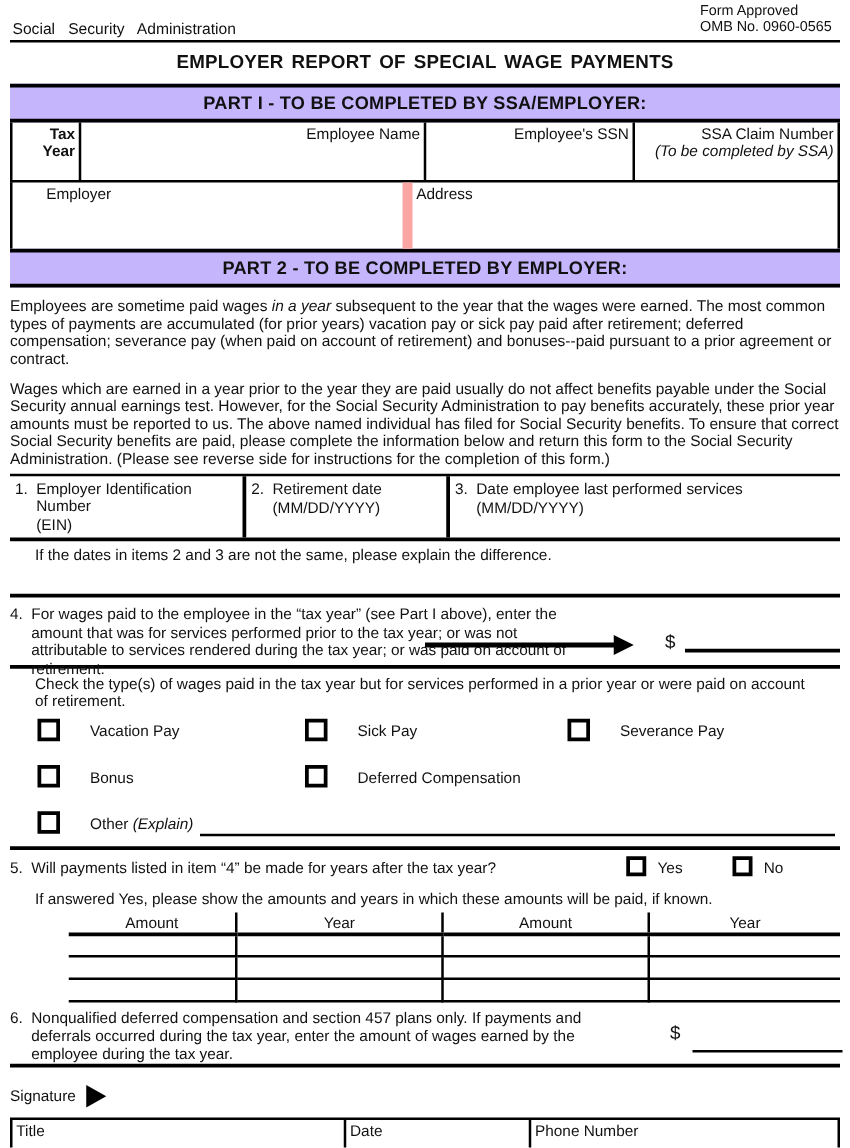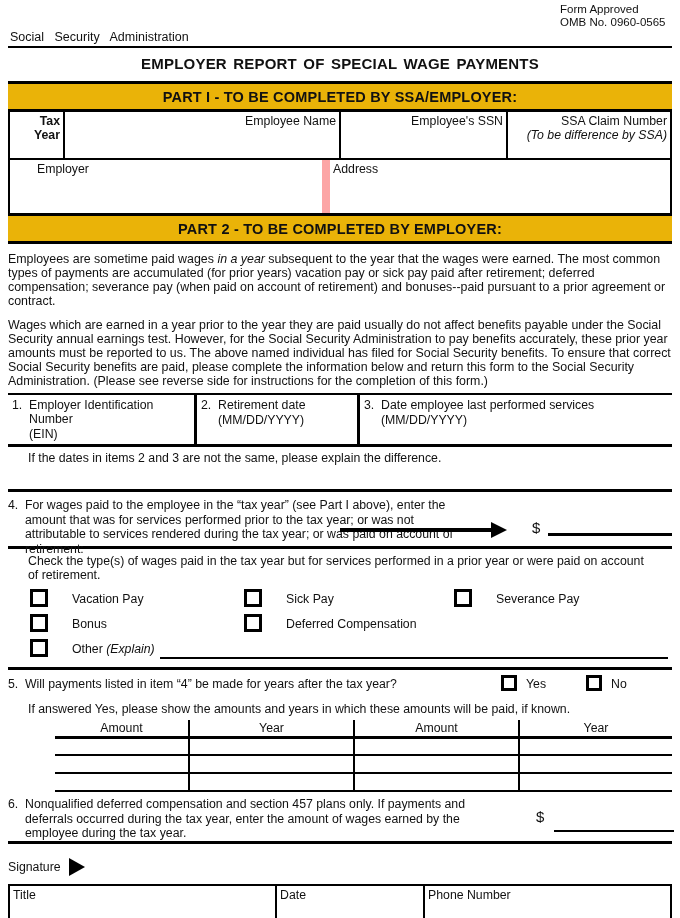--- a/index.html
+++ b/index.html
@@ -7,26 +7,26 @@
   body {
     width:680px; height:918px; overflow:hidden;
     font-family:"Liberation Sans","DejaVu Sans",sans-serif;
     color:#111; font-size:12.3px;
   }
   .page { width:680px; height:918px; padding:3px 8px 0 8px; position:relative; }
 
   
   .tophdr { display:flex; align-items:flex-end; }
   .agency { flex:1; border-bottom:2px solid #000; padding:4px 2px 2px 2px; word-spacing:7px; font-size:12.5px; }
-  .approved { width:112px; border-bottom:2px solid #000; padding-bottom:17px; font-size:11.5px; line-height:13px; }
+  .approved { width:112px; border-bottom:2px solid #000; padding-bottom:3px; font-size:11.5px; line-height:13px; }
 
   .title { text-align:center; font-weight:bold; font-size:15px; margin-top:7px; letter-spacing:.2px; word-spacing:2px; }
 
   .partbar {
-    margin-top:9px; background:#eab308; border-top:3px solid #000; border-bottom:3px solid #000;
+    margin-top:9px; background:#c4b5fd; border-top:3px solid #000; border-bottom:3px solid #000;
     text-align:center; font-weight:bold; font-size:14.5px; padding:5px 0 4px 0; letter-spacing:.2px;
   }
 
   
   .row1 { display:grid; grid-template-columns:55px 276px 167px 1fr; height:48px;
           border-left:2px solid #000; border-right:2px solid #000; border-bottom:2px solid #000; }
   .row1 > div { border-right:2px solid #000; padding:2px 3px;text-align:right; }
   .row1 > div:last-child { border-right:none; }
   .row2 { display:grid; grid-template-columns:288px 1fr; height:53px;
           border-left:2px solid #000; border-right:2px solid #000;padding-left:24px; }
@@ -53,21 +53,21 @@
   .item4 { position:relative; padding:6px 0 6px 0; border-bottom:3px solid #000; height:57px; }
   .item4 .itm .txt { width:452px; line-height:14.5px; }
   .arrow { position:absolute; left:332px; bottom:14px; width:152px; height:4px; background:#000; }
   .arrow:after { content:""; position:absolute; right:-15px; top:-6px;
                  border-left:16px solid #000; border-top:8px solid transparent; border-bottom:8px solid transparent; }
   .dollar4 { position:absolute; left:524px; bottom:10px; font-size:15px; }
   .dline4 { position:absolute; left:540px; right:0; bottom:10px; height:3px; background:#000; }
 
   .check-instr { margin-top:5px; padding-left:20px; line-height:14px; width:640px; }
 
-  .cbrow { position:relative; height:25px; margin-top:0; }
+  .cbrow { position:relative; height:25px; margin-top:12px; }
   .cbx { position:absolute; width:18px; height:18px; border:3px solid #000; top:1px; background:#fff; }
   .cblab { position:absolute; top:4px; font-size:12.3px; }
   .otherline { position:absolute; left:152px; right:4px; bottom:4px; height:2px; background:#000; }
   .sep3 { border-bottom:3px solid #000; margin-top:4px; }
 
   
   .item5 { position:relative; margin-top:5px; height:22px; }
   .cbx-s { position:absolute; width:16px; height:16px; border:3px solid #000; top:0; background:#fff; }
   .item5 .itm { padding-top:2px; }
   .note5 { margin-top:5px; padding-left:20px; }
@@ -118,21 +118,21 @@
       <span class="lbl b">Tax Year</span>
     </div>
     <div>
       <span class="lbl">Employee Name</span>
     </div>
     <div>
       <span class="lbl">Employee's SSN</span>
     </div>
     <div>
       <div class="lbl">SSA Claim Number</div>
-      <div class="lbl ital">(To be difference by SSA)</div>
+      <div class="lbl ital">(To be completed by SSA)</div>
     </div>
   </div>
   <div class="row2">
     <div>
       <span class="lbl">Employer</span>
     </div>
     <div>
       <span class="lbl">Address</span>
     </div>
   </div>

